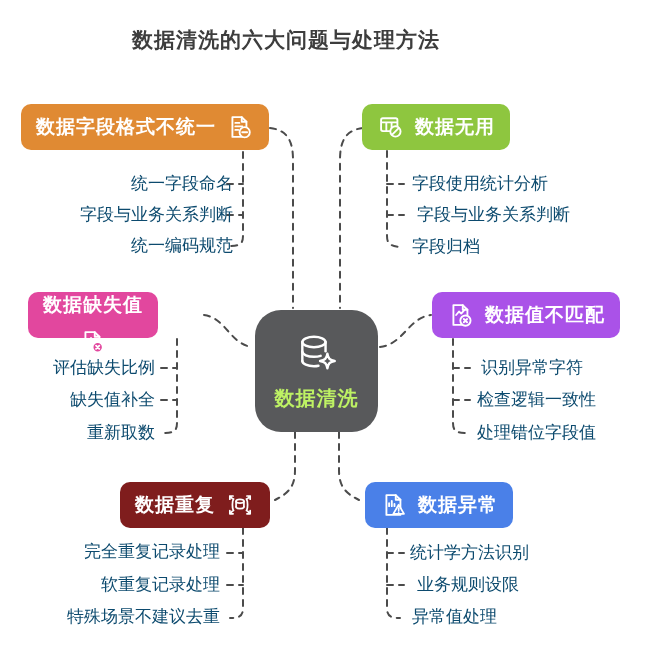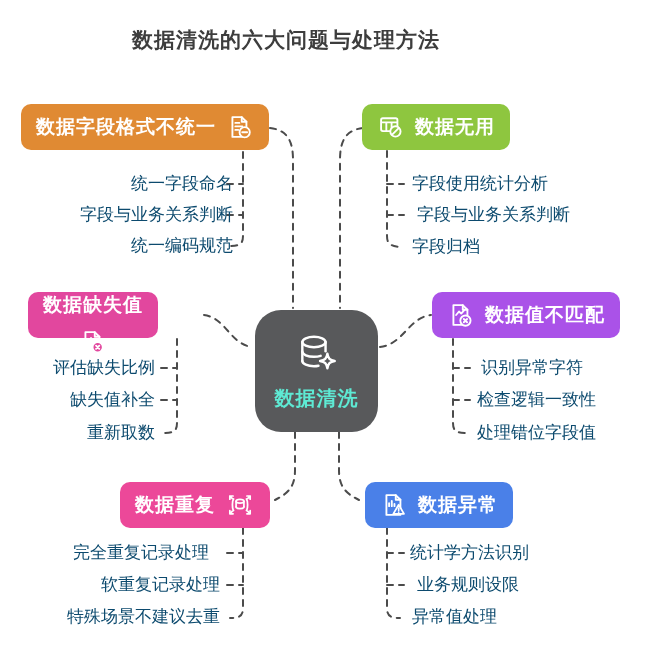--- a/index.html
+++ b/index.html
@@ -19,21 +19,21 @@
     box-sizing:border-box;
   }
   .node .node-label{
     color:#ffffff;font-size:19px;font-weight:bold;white-space:nowrap;letter-spacing:1px;
   }
   .node .nicon{display:flex;align-items:center;}
   .center-node{
     position:absolute;left:255px;top:310px;width:123px;height:122px;border-radius:26px;
     display:flex;flex-direction:column;align-items:center;justify-content:center;gap:6px;
   }
-  .center-node .center-label{color:#5eead4;font-size:20px;font-weight:bold;letter-spacing:1px;}
+  .center-node .center-label{color:#bef264;font-size:20px;font-weight:bold;letter-spacing:1px;}
   .item{
     position:absolute;font-size:17px;color:#0c4a6e;line-height:24px;white-space:nowrap;
   }
   .item.r{text-align:right;}
 </style>
 </head>
 <body>
 
 <div class="title">数据清洗的六大问题与处理方法</div>
 
@@ -153,39 +153,39 @@
       <circle cx="15.8" cy="16.8" r="4.4" stroke="#fff" stroke-width="1.6" fill="#AA52E8"></circle>
       <path d="M14.4 15.4 L17.2 18.2 M17.2 15.4 L14.4 18.2" stroke="#fff" stroke-width="1.6" stroke-linecap="round"></path>
     </svg>
   </span>
   <span class="node-label">数据值不匹配</span>
 </div>
 <div class="item" style="top:356px;left:481px;">识别异常字符</div>
 <div class="item" style="top:388px;left:477px;">检查逻辑一致性</div>
 <div class="item" style="top:421px;left:477px;">处理错位字段值</div>
 
-<div class="node" style="left: 120px; top: 482px; background: #ec4899;">
+<div class="node" style="left: 120px; top: 482px; background: #7f1d1d;">
   <span class="node-label">数据重复</span>
   <span class="nicon">
     <svg width="30" height="28" viewBox="0 0 26 24">
       <g fill="none" stroke="#fff" stroke-width="1.5" stroke-linecap="round" stroke-linejoin="round">
         <ellipse cx="13" cy="8.8" rx="3.4" ry="1.6"></ellipse>
         <path d="M9.6 8.8 V13.6 M16.4 8.8 V13.6"></path>
         <path d="M9.6 13.6 C9.6 14.5 11.1 15.2 13 15.2 C14.9 15.2 16.4 14.5 16.4 13.6"></path>
         <path d="M7.4 6.8 C6.1 8.6 6.1 15 7.4 16.8"></path>
         <path d="M18.6 6.8 C19.9 8.6 19.9 15 18.6 16.8"></path>
         <path d="M4.2 7 L4.2 4.2 L7 4.2 M4.2 4.2 L6.4 6.4"></path>
         <path d="M19 4.2 L21.8 4.2 L21.8 7 M21.8 4.2 L19.6 6.4"></path>
         <path d="M4.2 16.8 L4.2 19.6 L7 19.6 M4.2 19.6 L6.4 17.4"></path>
         <path d="M19 19.6 L21.8 19.6 L21.8 16.8 M21.8 19.6 L19.6 17.4"></path>
       </g>
     </svg>
   </span>
 </div>
-<div class="item r" style="top:541px;right:439px;">完全重复记录处理</div>
+<div class="item r" style="top:541px;right:428px;font-family:Liberation Mono, monospace;">完全重复记录处理</div>
 <div class="item r" style="top:573px;right:428px;">软重复记录处理</div>
 <div class="item r" style="top:605px;right:428px;text-align:right;">特殊场景不建议去重</div>
 
 <div class="node" style="left: 365px; top: 482px; background: rgb(74, 128, 232);">
   <span class="nicon">
     <svg width="28" height="28" viewBox="0 0 24 24">
       <g fill="none" stroke="#fff" stroke-width="1.6" stroke-linecap="round" stroke-linejoin="round">
         <path d="M5.5 3.5 H13.5 L17.5 7.5 V20.5 H5.5 Z"></path>
         <path d="M13.5 3.5 V7.5 H17.5"></path>
         <path d="M7.8 13 V10.5 M10.1 13 V8.5 M12.4 13 V11"></path>

